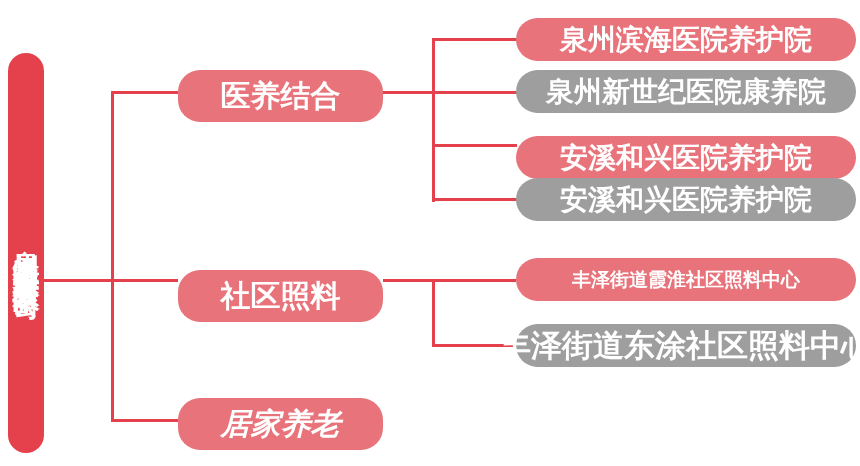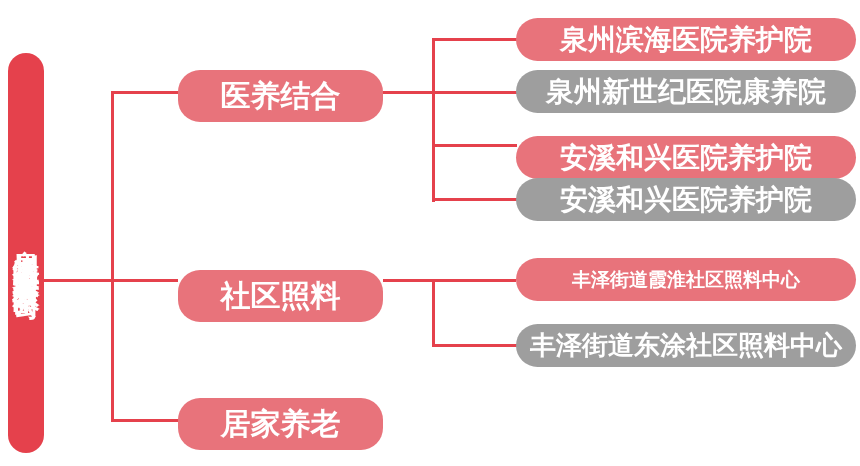--- a/index.html
+++ b/index.html
@@ -14,25 +14,25 @@
   .root-label{
     writing-mode:vertical-rl;text-orientation:upright;
     color:#ffffff;font-weight:bold;font-size:27px;letter-spacing:4px;
     white-space:nowrap;
   }
   .pill{
     position:absolute;display:flex;align-items:center;justify-content:center;
     color:#ffffff;font-weight:bold;border-radius:22px;white-space:nowrap;
   }
   .branch{left:178px;width:205px;height:52px;font-size:30px;background:#E8737B;}
-  .b1{top:70px;} .b2{top:270px;} .b3{top:398px;}
+  .b1{top:70px;} .b2{top:270px;} .b3{top:398px;font-style:italic;}
   .leaf{left:516px;width:340px;height:43px;font-size:28px;border-radius:21.5px;}
   .leaf.pink{background:#E8737B;} .leaf.gray{background:#9E9E9E;}
   .lf1{top:18px;} .lf2{top:70px;} .lf3{top:136px;} .lf4{top:178px;}
-  .lf5{top:258px;font-size:19px;} .lf6{top:324px;font-size:26px;}
+  .lf5{top:258px;font-size:19px;} .lf6{top:324px;font-size:31px;}
 </style>
 </head>
 <body>
 
 <div class="canvas">
 
   <div class="line" style="left:44px;   top:278.5px; width:134px;  height:3px;"></div>
   <div class="line" style="left:110.5px;top:90.5px;  width:3px;    height:331px;"></div>
   <div class="line" style="left:110.5px;top:90.5px;  width:69px;   height:3px;"></div>
   <div class="line" style="left:110.5px;top:418.5px; width:69px;   height:3px;"></div>

